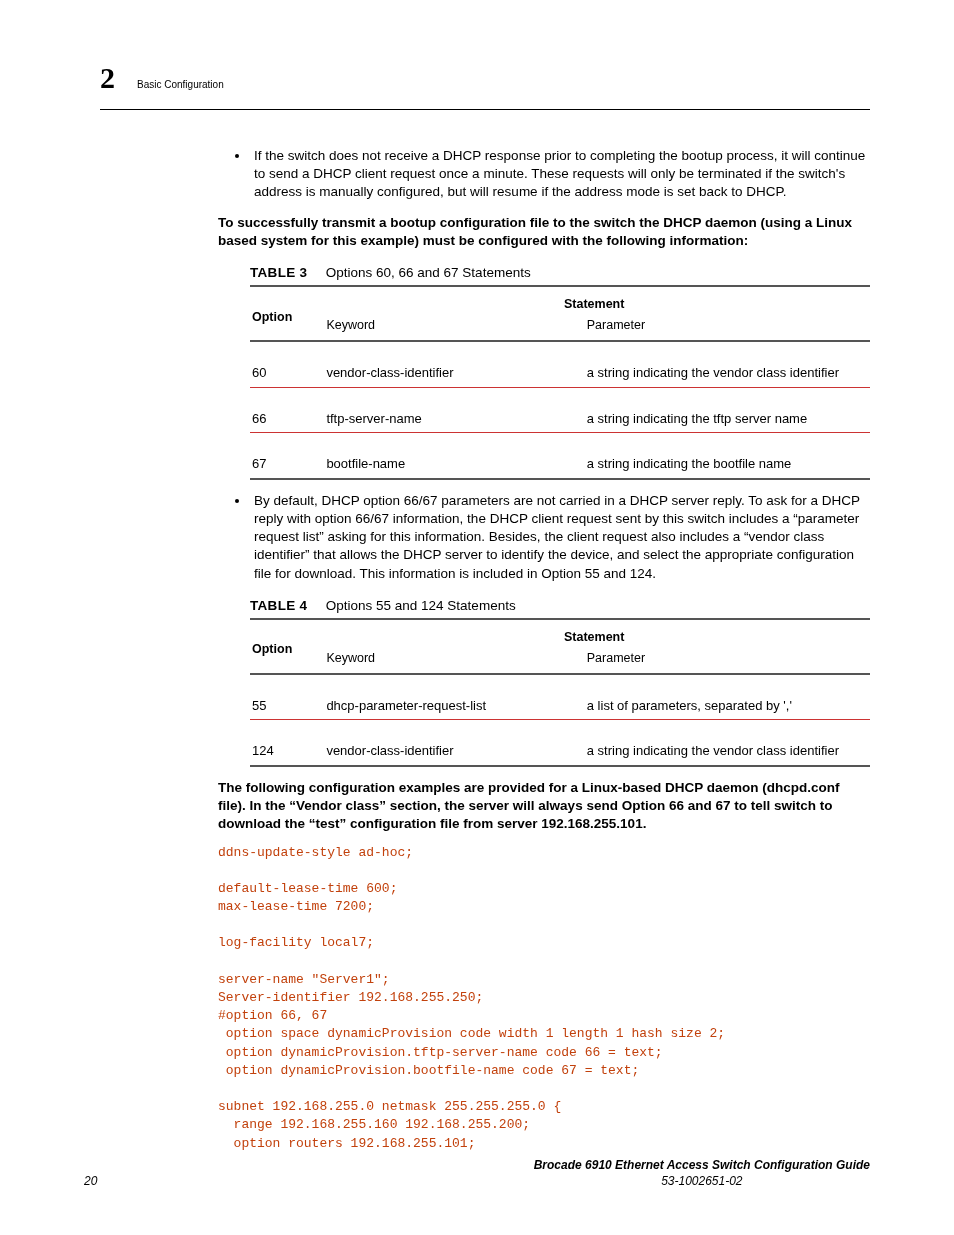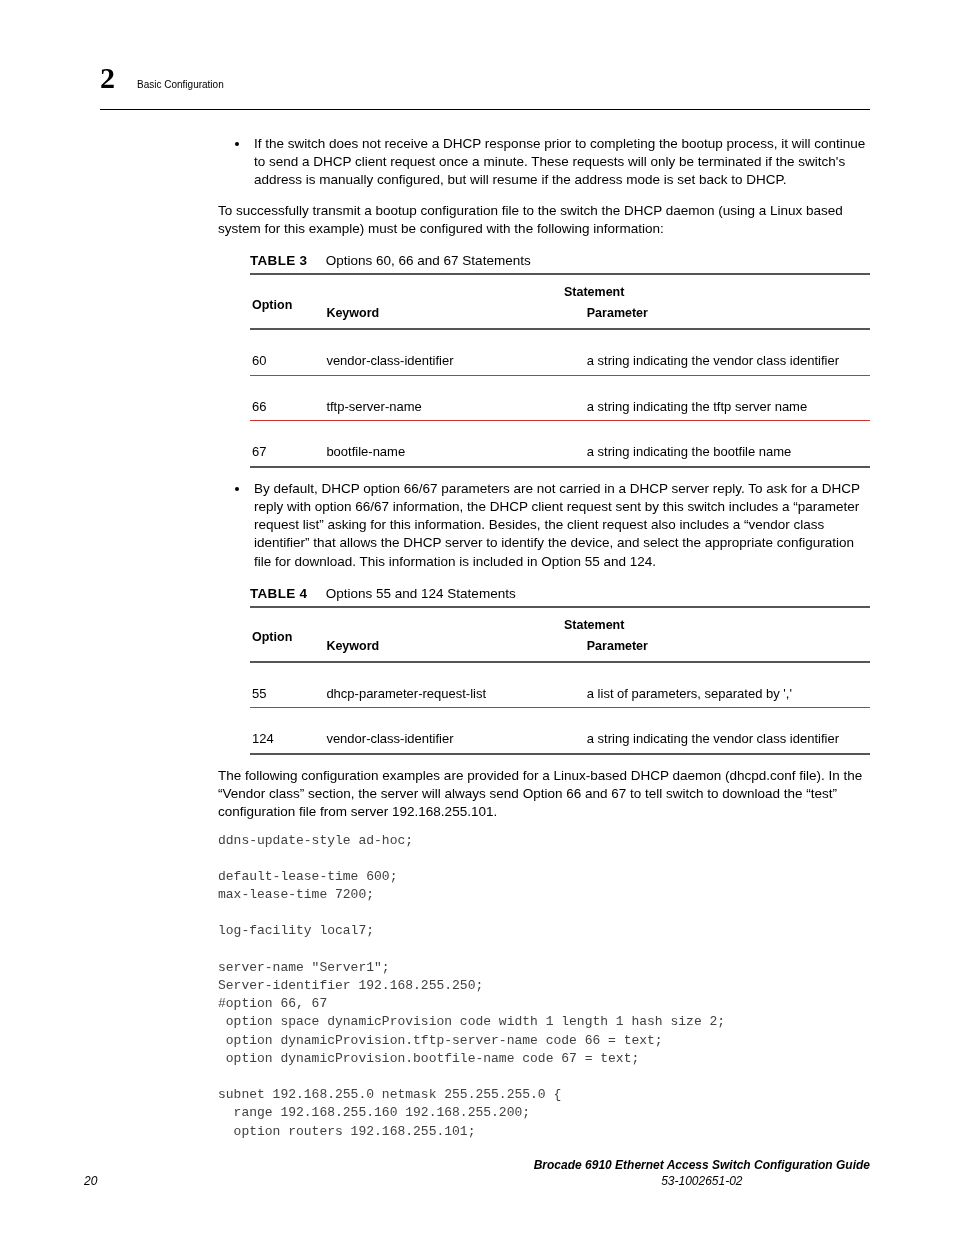--- a/index.html
+++ b/index.html
@@ -43,29 +43,30 @@
     font-size: 10px;
   }
   .content {
     position: absolute;
     top: 135px;
     left: 218px;
     right: 84px;
   }
   ul.bullet {
     list-style-type: disc;
-    margin: 0 0 12px 0;
+    margin: 12px 0 12px 0;
     padding-left: 32px;
   }
   ul.bullet li {
     margin-bottom: 6px;
     padding-left: 4px;
   }
   p.body {
     margin: 0 0 10px 0;
+    font-weight: bold;
   }
   .tablecap {
     margin: 14px 0 0 32px;
   }
   .tablecap .lbl {
     font-weight: bold;
     font-size: 13.5px;
     font-variant: small-caps;
     letter-spacing: 0.3px;
     display: inline-block;
@@ -80,40 +81,40 @@
   table.opts thead tr.top th {
     border-top: 2px solid #555;
     text-align: left;
     font-weight: bold;
     padding: 9px 8px 2px 2px;
     font-size: 12.5px;
   }
   table.opts thead tr.sub th {
     border-bottom: 2px solid #555;
     text-align: left;
-    font-weight: bold;
+    font-weight: normal;
     padding: 2px 8px 6px 2px;
     font-size: 12.5px;
   }
   table.opts thead tr.top th.stmt {
     text-align: center;
   }
   table.opts tbody td {
     border-bottom: 1px solid #c33;
     padding: 22px 8px 5px 2px;
     vertical-align: top;
   }
   table.opts tbody tr:last-child td {
     border-bottom: 2px solid #555;
     margin-left: 44px;
   }
   pre.code {
     font-family: "Courier New", Courier, monospace;
     font-size: 13px;
-    color: #404040;
+    color: #c2410c;
     white-space: pre;
     margin: 6px 0 0 0;
     line-height: 1.4;
   }
   .footer {
     position: absolute;
     bottom: 46px;
     left: 84px;
     right: 84px;
     font-style: italic;

